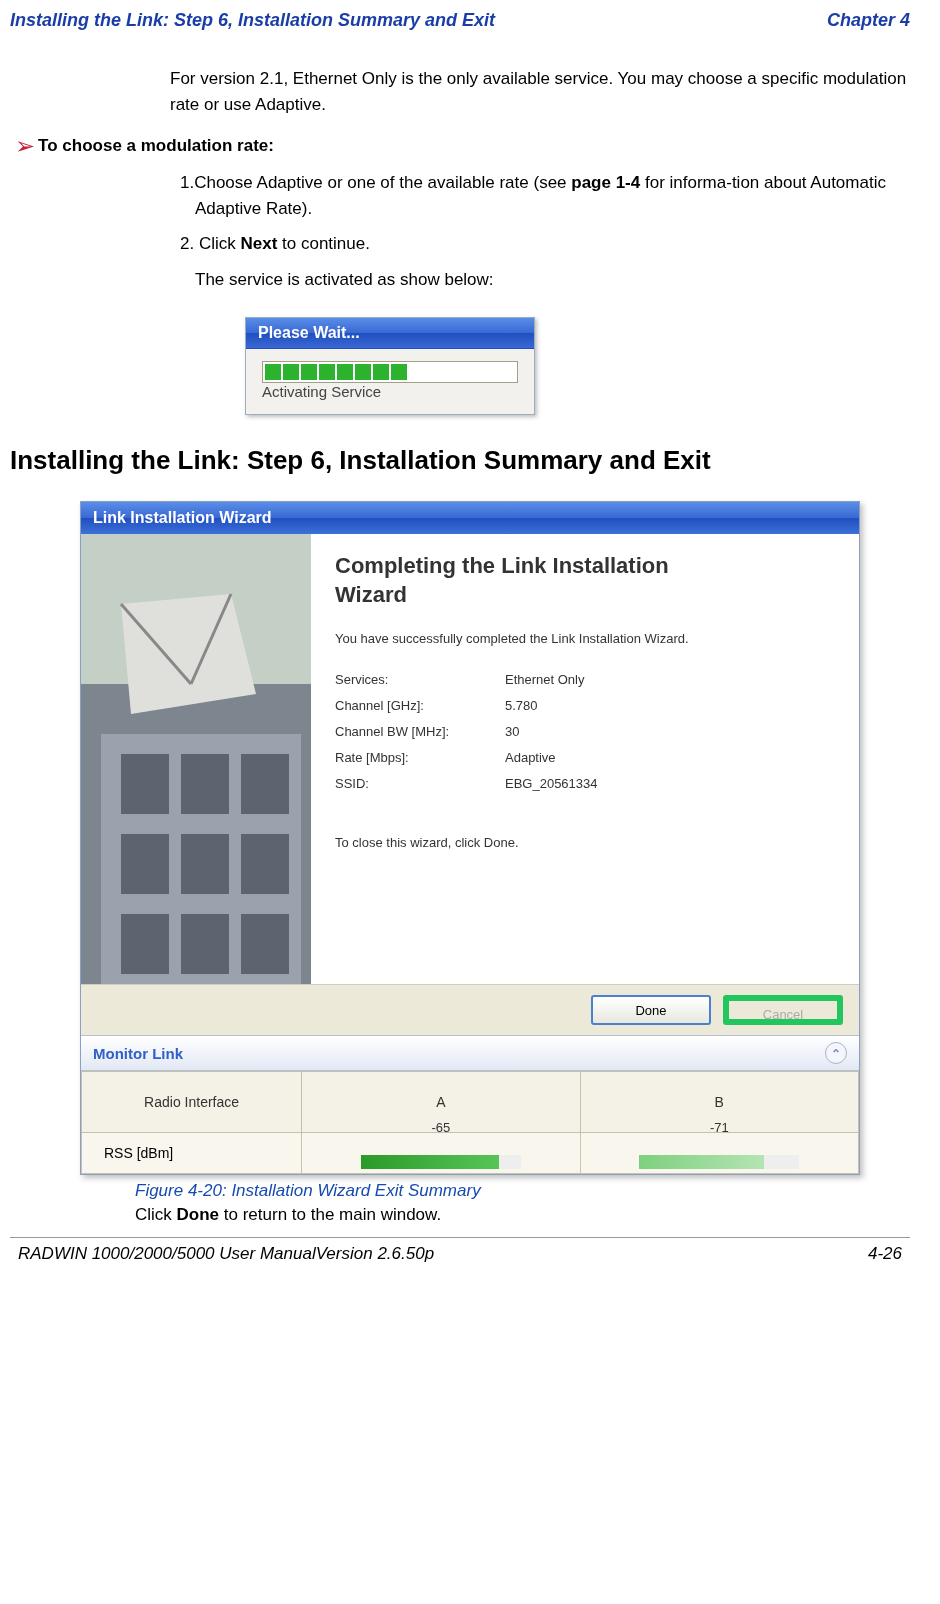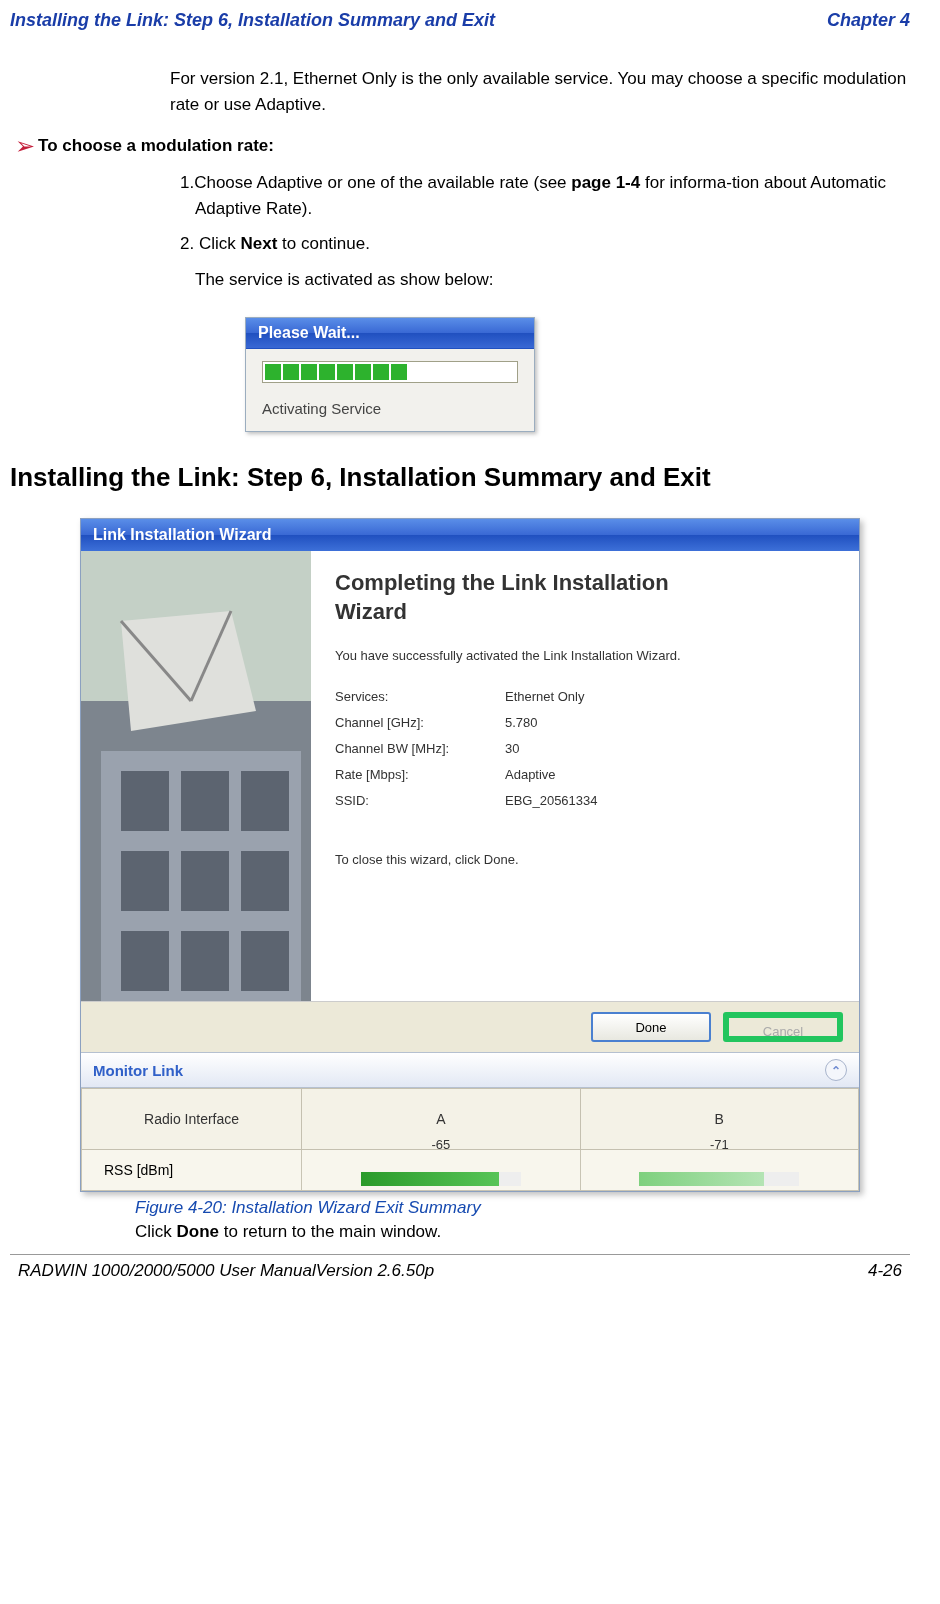--- a/index.html
+++ b/index.html
@@ -93,21 +93,21 @@
       display: flex;
       padding: 2px;
       gap: 2px;
     }
     .progress-seg {
       width: 16px;
       height: 16px;
       background: #2db22d;
     }
     .wait-label {
-      margin-top: 17px;
+      margin-top: 0;
       font-size: 15px;
       color: #444;
     }
     .section-title {
       font-family: Arial, sans-serif;
       font-size: 26px;
       font-weight: bold;
       margin: 30px 0 25px 0;
     }
     .wizard-window {
@@ -348,21 +348,21 @@
             <rect x="100" y="380" width="48" height="60" fill="#5c6470"></rect>
             <rect x="160" y="380" width="48" height="60" fill="#5c6470"></rect>
           </svg>
         </div>
       </div>
       <div class="wiz-right">
         <div class="wiz-h1">
           <span>Completing the Link Installation</span><br>
           <span>Wizard</span>
         </div>
-        <div class="wiz-intro">You have successfully activated the Link Installation  Wizard.</div>
+        <div class="wiz-intro">You have successfully completed the Link Installation  Wizard.</div>
 
         <div class="wiz-row">
           <span class="wiz-key">Services:</span>
           <span class="wiz-val">Ethernet Only</span>
         </div>
         <div class="wiz-row">
           <span class="wiz-key">Channel [GHz]:</span>
           <span class="wiz-val">5.780</span>
         </div>
         <div class="wiz-row">

